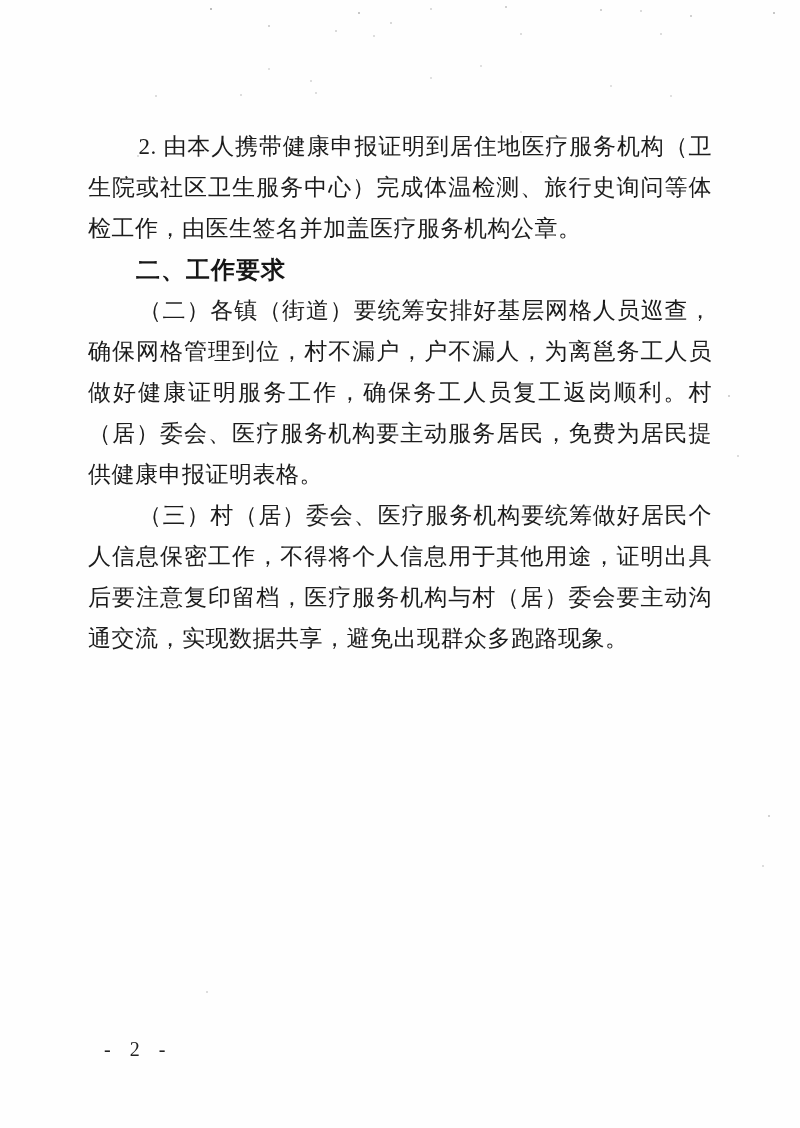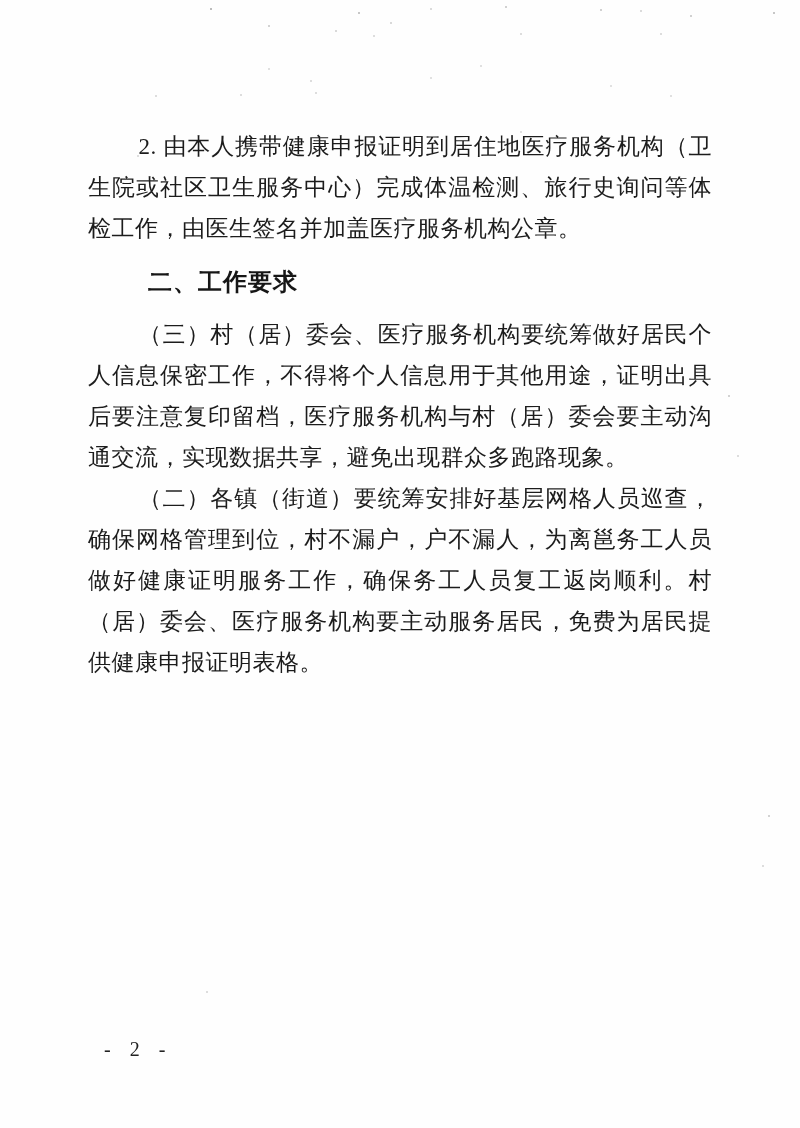--- a/index.html
+++ b/index.html
@@ -25,21 +25,21 @@
   }
   .body-para {
     margin: 0;
     font-size: 23px;
     line-height: 41px;
     text-align: justify;
     text-indent: 2.2em;
     letter-spacing: 0.5px;
   }
   .section-heading {
-    margin: 12px;
+    margin: 0;
     font-size: 24px;
     line-height: 41px;
     font-weight: bold;
     text-indent: 2em;
     letter-spacing: 1px;
     font-family: "Liberation Sans", "DejaVu Sans", sans-serif;
     color: #161616;
   }
   .page-number {
     position: absolute;
@@ -98,20 +98,20 @@
 
   <span class="noise"></span>
 
   <div class="content">
     <p class="body-para">2. 由本人携带健康申报证明到居住地医疗服务机构（卫生院或社区卫生服务中心）完成体温检测、旅行史询问等体检工作，由医生签名并加盖医疗服务机构公章。</p>
 
 
     <h2 class="section-heading">二、工作要求</h2>
 
 
+    <p class="body-para">（二）各镇（街道）要统筹安排好基层网格人员巡查，确保网格管理到位，村不漏户，户不漏人，为离邕务工人员做好健康证明服务工作，确保务工人员复工返岗顺利。村（居）委会、医疗服务机构要主动服务居民，免费为居民提供健康申报证明表格。</p>
+
     <p class="body-para">（三）村（居）委会、医疗服务机构要统筹做好居民个人信息保密工作，不得将个人信息用于其他用途，证明出具后要注意复印留档，医疗服务机构与村（居）委会要主动沟通交流，实现数据共享，避免出现群众多跑路现象。</p>
-
-    <p class="body-para">（二）各镇（街道）要统筹安排好基层网格人员巡查，确保网格管理到位，村不漏户，户不漏人，为离邕务工人员做好健康证明服务工作，确保务工人员复工返岗顺利。村（居）委会、医疗服务机构要主动服务居民，免费为居民提供健康申报证明表格。</p>
   </div>
 
   <div class="page-number">- 2 -</div>
 
 </div>
 
 </body></html>

